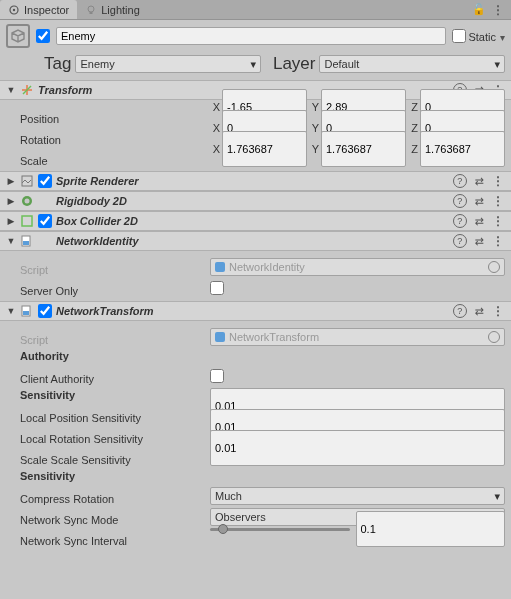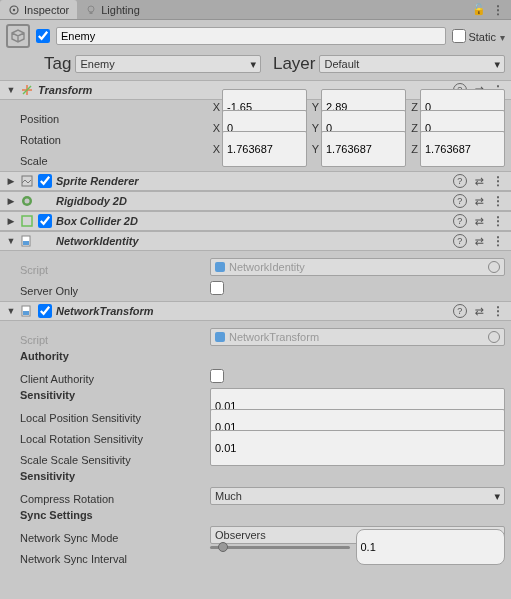--- a/index.html
+++ b/index.html
@@ -37,21 +37,21 @@
   .vec3-field span { width: 10px; text-align: right; }
   .num-input { flex: 1; width: 100%; height: 36px; padding: 0 4px; background: #f0f0f0; border: 1px solid #a2a2a2; border-radius: 2px; }
   
   .section-label { font-weight: bold; padding: 4px 0 2px 20px; }
   .indent-label { width: 200px; padding-left: 14px; }
   .field-area { flex: 1; }
   .object-field { flex: 1; height: 18px; background: #dcdcdc; border: 1px solid #a2a2a2; border-radius: 2px; display: flex; align-items: center; padding: 0 4px; gap: 4px; color: #999; font-style: normal; justify-content: space-between; }
   .slider-row { display: flex; flex: 1; align-items: center; gap: 6px; }
   .slider-track { flex: 1; height: 3px; background: #888; border-radius: 2px; position: relative; }
   .slider-thumb { width: 10px; height: 10px; background: #999; border: 1px solid #666; border-radius: 5px; position: absolute; top: -4px; left: 8px; }
-  .slider-val { width: 42px; border-radius: 8px; }
+  .slider-val { width: 42px; }
   
   input[type=checkbox] { width: 14px; height: 14px; }
   .script-icon { width: 10px; height: 10px; background: #5b9dd9; border-radius: 2px; }
   .obj-circle { width: 12px; height: 12px; border: 1.5px solid #888; border-radius: 6px; margin-left: auto; }
   .help-icon { width: 14px; height: 14px; border: 1.5px solid #666; border-radius: 7px; display: flex; align-items: center; justify-content: center; font-size: 9px; }
   .preset-icon { font-size: 11px; }
   .menu-icon { font-size: 12px; font-weight: bold; letter-spacing: 1px; }
   .disabled { color: #999; }
 </style>
 </head>
@@ -296,21 +296,20 @@
 
   <div class="section-label">Sensitivity</div>
   <div class="prop-row">
     <div class="indent-label">Compress Rotation</div>
     <div class="dropdown">
       <span>Much</span>
       <span>▾</span>
     </div>
   </div>
 
-  <div class="section-label">Sync Settings</div>
   <div class="prop-row">
     <div class="indent-label">Network Sync Mode</div>
     <div class="dropdown">
       <span>Observers</span>
       <span>▾</span>
     </div>
   </div>
   <div class="prop-row">
     <div class="indent-label">Network Sync Interval</div>
     <div class="slider-row">

